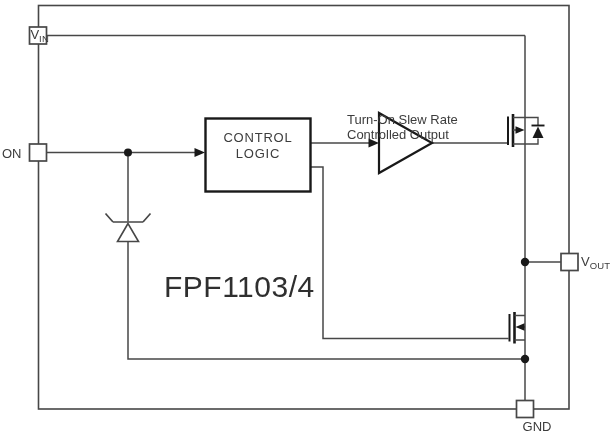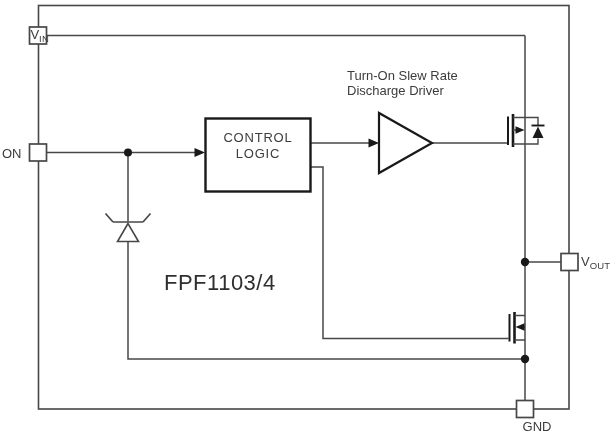--- a/index.html
+++ b/index.html
@@ -8,30 +8,30 @@
     width:616px;height:437px;
     background:#fff;
     font-family:"Liberation Sans", sans-serif;
     color:#3c3c3c;
     overflow:hidden;
   }
   .diagram svg{position:absolute;left:0;top:0;}
   .lbl{position:absolute;white-space:nowrap;color:#3c3c3c;}
   .pin-lbl{font-size:13px;}
   .pin-lbl sub{font-size:9.5px;vertical-align:-3px;letter-spacing:.2px;}
-  .caption{font-size:13px;line-height:15px;}
+  .caption{font-size:13px;line-height:15px;margin-top:44px;}
   .caption.center{text-align:center;}
   .control-text{
     position:absolute;left:205px;top:118px;width:106px;height:56px;
     display:flex;flex-direction:column;align-items:center;justify-content:center;
     font-size:13px;line-height:16px;letter-spacing:.8px;color:#3c3c3c;
   }
   .part-number{
     position:absolute;left:164px;top:270px;
-    font-size:22px;letter-spacing:.5px;color:#2f2f2f;
+    font-size:30px;letter-spacing:.5px;color:#2f2f2f;
   }
   .gnd-lbl{position:absolute;left:513px;top:419px;width:48px;text-align:center;font-size:13px;}
 </style>
 </head>
 <body>
 
 <div class="diagram">
 
   <svg width="616" height="437" viewBox="0 0 616 437">
 
@@ -103,20 +103,20 @@
 
   <div class="lbl gnd-lbl">GND</div>
 
   <div class="control-text">
     <span>CONTROL</span>
     <span>LOGIC</span>
   </div>
 
   <div class="lbl caption" style="left:347px;top:68px;">
     <div>Turn-On Slew Rate</div>
-    <div>Discharge Driver</div>
+    <div>Controlled Output</div>
   </div>
 
 
   <div class="part-number">FPF1103/4</div>
 
 
 </div>
 
 </body></html>

